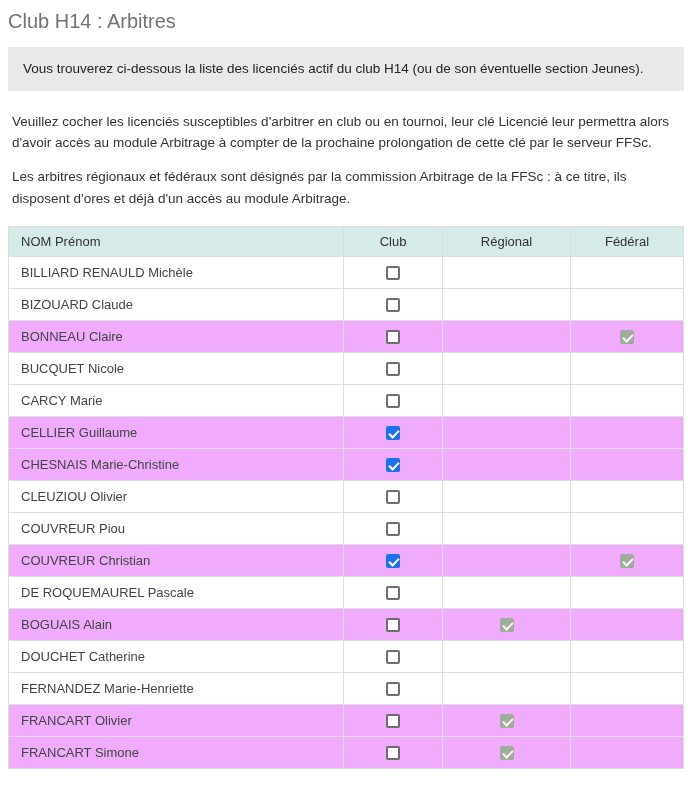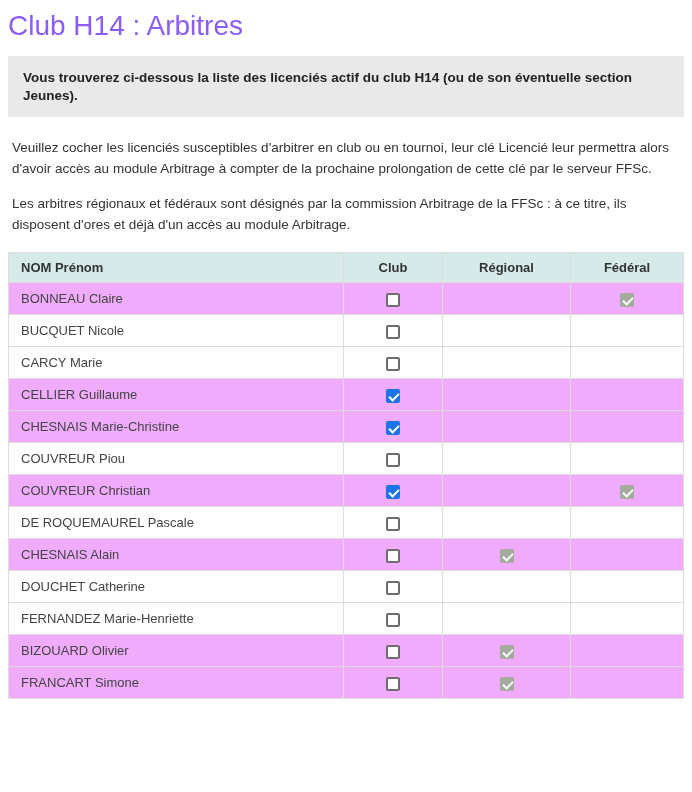--- a/index.html
+++ b/index.html
@@ -7,50 +7,49 @@
   }
   body {
     margin: 8px;
     width: 676px;
     font-family: "Liberation Sans", sans-serif;
     color: #333;
     font-size: 13.5px;
   }
   h1.page-title {
     margin: 2px 0 14px 0;
-    font-size: 28px;
+    font-size: 20px;
     font-weight: 400;
-    color: #8b5cf6;
+    color: #737373;
   }
   .info-box {
     background: #e9e9e9;
     padding: 13px 15px;
     margin: 14px 0 20px 0;
     line-height: 1.3;
     color: #222;
-    font-weight: bold;
   }
   p.body-text {
     margin: 13px 4px;
     line-height: 1.58;
     color: #333;
   }
   table.arbitres {
     width: 100%;
     border-collapse: collapse;
     margin-top: 17px;
     font-size: 13px;
   }
   table.arbitres th, table.arbitres td {
     border: 1px solid #ddd;
   }
   table.arbitres thead th {
     background: #d5eae9;
     color: #333;
-    font-weight: bold;
+    font-weight: normal;
     padding: 7px 12px;
     text-align: center;
   }
   table.arbitres thead th.name-col {
     text-align: left;
   }
   td.name-cell {
     padding: 8px 12px;
     color: #444;
   }
@@ -123,20 +122,32 @@
   </colgroup>
   <thead>
     <tr>
       <th class="name-col">NOM Prénom</th>
       <th>Club</th>
       <th>Régional</th>
       <th>Fédéral</th>
     </tr>
   </thead>
   <tbody>
+      <tr>
+        <td class="name-cell">BILLIARD RENAULD Michèle</td>
+        <td class="cb-cell"><input type="checkbox" class="cb" style=""></td>
+        <td class="cb-cell"></td>
+        <td class="cb-cell"></td>
+      </tr>
+      <tr>
+        <td class="name-cell">BIZOUARD Claude</td>
+        <td class="cb-cell"><input type="checkbox" class="cb" style=""></td>
+        <td class="cb-cell"></td>
+        <td class="cb-cell"></td>
+      </tr>
       <tr class="hl">
         <td class="name-cell">BONNEAU Claire</td>
         <td class="cb-cell"><input type="checkbox" class="cb" style=""></td>
         <td class="cb-cell"></td>
         <td class="cb-cell"><input type="checkbox" class="cb" disabled="" checked="" style=""></td>
       </tr>
       <tr>
         <td class="name-cell">BUCQUET Nicole</td>
         <td class="cb-cell"><input type="checkbox" class="cb" style=""></td>
         <td class="cb-cell"></td>
@@ -154,57 +165,63 @@
         <td class="cb-cell"></td>
         <td class="cb-cell"></td>
       </tr>
       <tr class="hl">
         <td class="name-cell">CHESNAIS Marie-Christine</td>
         <td class="cb-cell"><input type="checkbox" class="cb" checked="" style=""></td>
         <td class="cb-cell"></td>
         <td class="cb-cell"></td>
       </tr>
       <tr>
+        <td class="name-cell">CLEUZIOU Olivier</td>
+        <td class="cb-cell"><input type="checkbox" class="cb" style=""></td>
+        <td class="cb-cell"></td>
+        <td class="cb-cell"></td>
+      </tr>
+      <tr>
         <td class="name-cell">COUVREUR Piou</td>
         <td class="cb-cell"><input type="checkbox" class="cb" style=""></td>
         <td class="cb-cell"></td>
         <td class="cb-cell"></td>
       </tr>
       <tr class="hl">
         <td class="name-cell">COUVREUR Christian</td>
         <td class="cb-cell"><input type="checkbox" class="cb" checked="" style=""></td>
         <td class="cb-cell"></td>
         <td class="cb-cell"><input type="checkbox" class="cb" disabled="" checked="" style=""></td>
       </tr>
       <tr>
         <td class="name-cell">DE ROQUEMAUREL Pascale</td>
         <td class="cb-cell"><input type="checkbox" class="cb" style=""></td>
         <td class="cb-cell"></td>
         <td class="cb-cell"></td>
       </tr>
       <tr class="hl">
-        <td class="name-cell">CHESNAIS Alain</td>
+        <td class="name-cell">BOGUAIS Alain</td>
         <td class="cb-cell"><input type="checkbox" class="cb" style=""></td>
         <td class="cb-cell"><input type="checkbox" class="cb" disabled="" checked="" style=""></td>
         <td class="cb-cell"></td>
       </tr>
       <tr>
         <td class="name-cell">DOUCHET Catherine</td>
         <td class="cb-cell"><input type="checkbox" class="cb" style=""></td>
         <td class="cb-cell"></td>
         <td class="cb-cell"></td>
       </tr>
       <tr>
         <td class="name-cell">FERNANDEZ Marie-Henriette</td>
         <td class="cb-cell"><input type="checkbox" class="cb" style=""></td>
         <td class="cb-cell"></td>
         <td class="cb-cell"></td>
       </tr>
       <tr class="hl">
-        <td class="name-cell">BIZOUARD Olivier</td>
+        <td class="name-cell">FRANCART Olivier</td>
         <td class="cb-cell"><input type="checkbox" class="cb" style=""></td>
         <td class="cb-cell"><input type="checkbox" class="cb" disabled="" checked="" style=""></td>
         <td class="cb-cell"></td>
       </tr>
       <tr class="hl">
         <td class="name-cell">FRANCART Simone</td>
         <td class="cb-cell"><input type="checkbox" class="cb" style=""></td>
         <td class="cb-cell"><input type="checkbox" class="cb" disabled="" checked="" style=""></td>
         <td class="cb-cell"></td>
       </tr>

